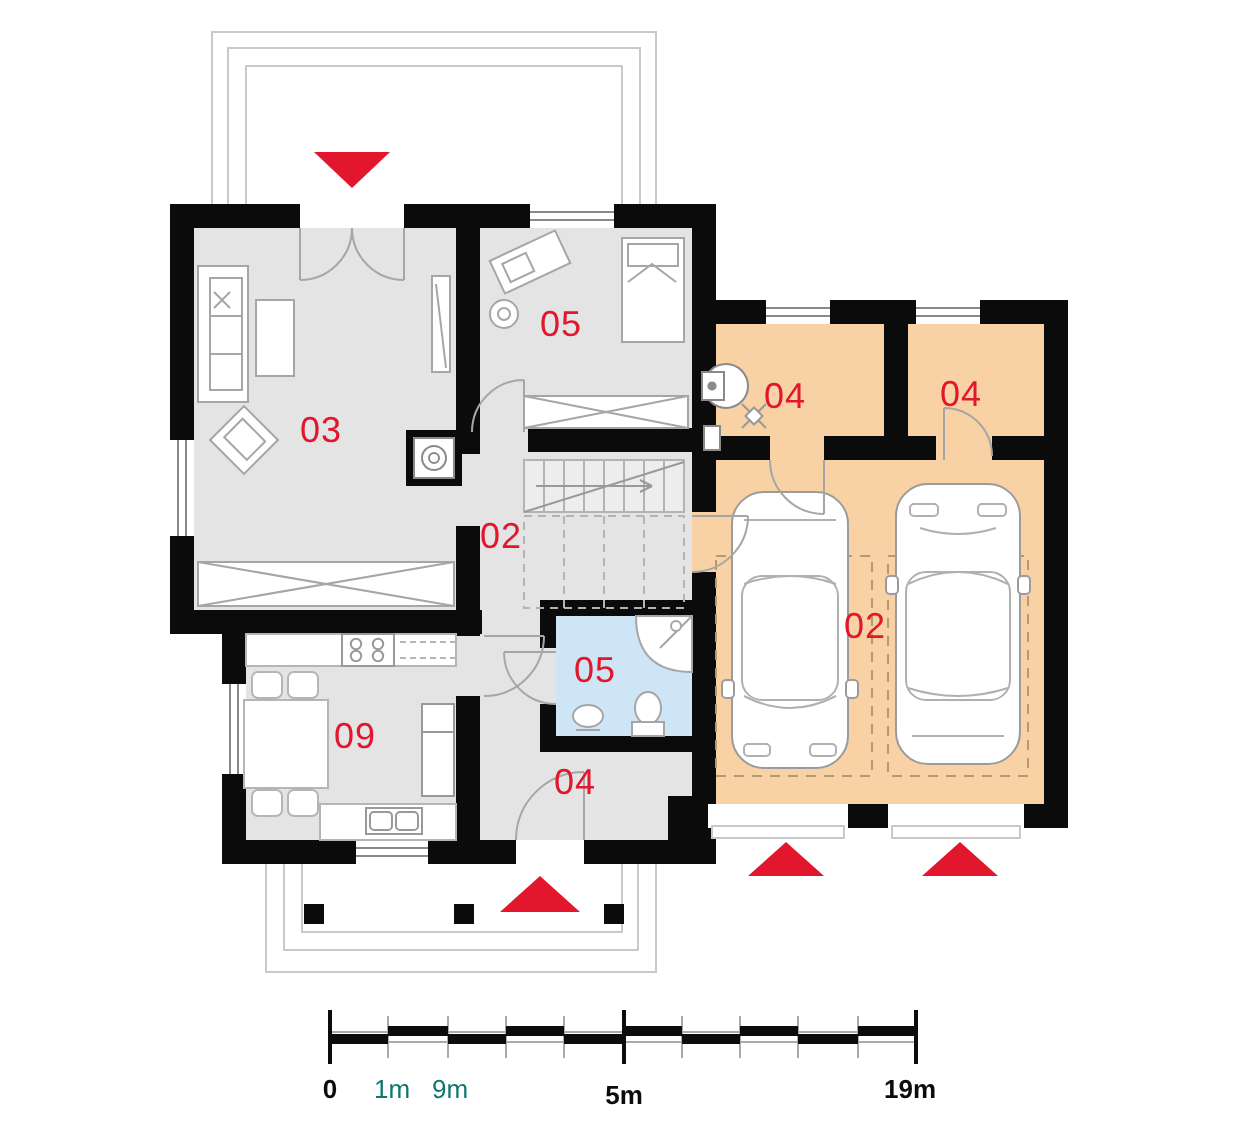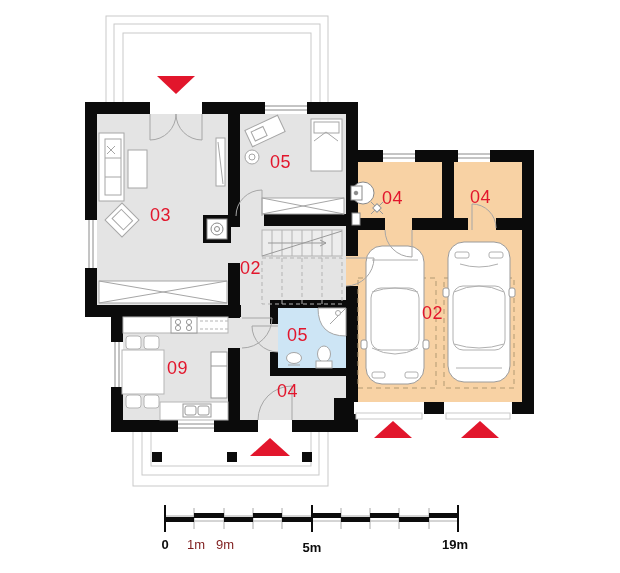--- a/index.html
+++ b/index.html
@@ -7,21 +7,21 @@
          font-family:"Liberation Sans", sans-serif;}
   .stage svg{position:absolute;left:0;top:0;}
   .rlabel{position:absolute;width:26px;text-align:left;font-size:18px;font-weight:normal;
           color:var(--label-red,#e2162c);letter-spacing:.5px;}
   .r01{left:277px;top:381px}.r02{left:422px;top:303px}.r03{left:470px;top:187px}
   .r04{left:382px;top:188px}.r05{left:270px;top:152px}.r06{left:150px;top:205px}
   .r07{left:240px;top:258px}.r08{left:287px;top:325px}.r09{left:167px;top:358px}
   .sblabel{position:absolute;width:34px;text-align:center;font-size:13px;font-weight:bold;color:#0c0c0c;}
   .sb0{left:148px;top:537px}.sb1{left:179px;top:537px}.sb2{left:208px;top:537px}
   .sb5{left:295px;top:540px}.sb10{left:438px;top:537px}
-  .dim{font-weight:400;color:#7f1d1d;}
+  .dim{font-weight:400;color:#0f766e;}
 </style>
 </head>
 <body>
 
 <div class="stage">
 <svg width="620" height="573" viewBox="0 0 620 573">
 
   <g fill="none" style="stroke:var(--outline-gray,#c9c9c9)">
     <rect x="106" y="16" width="222" height="92"></rect>
     <rect x="114" y="24" width="206" height="84"></rect>

